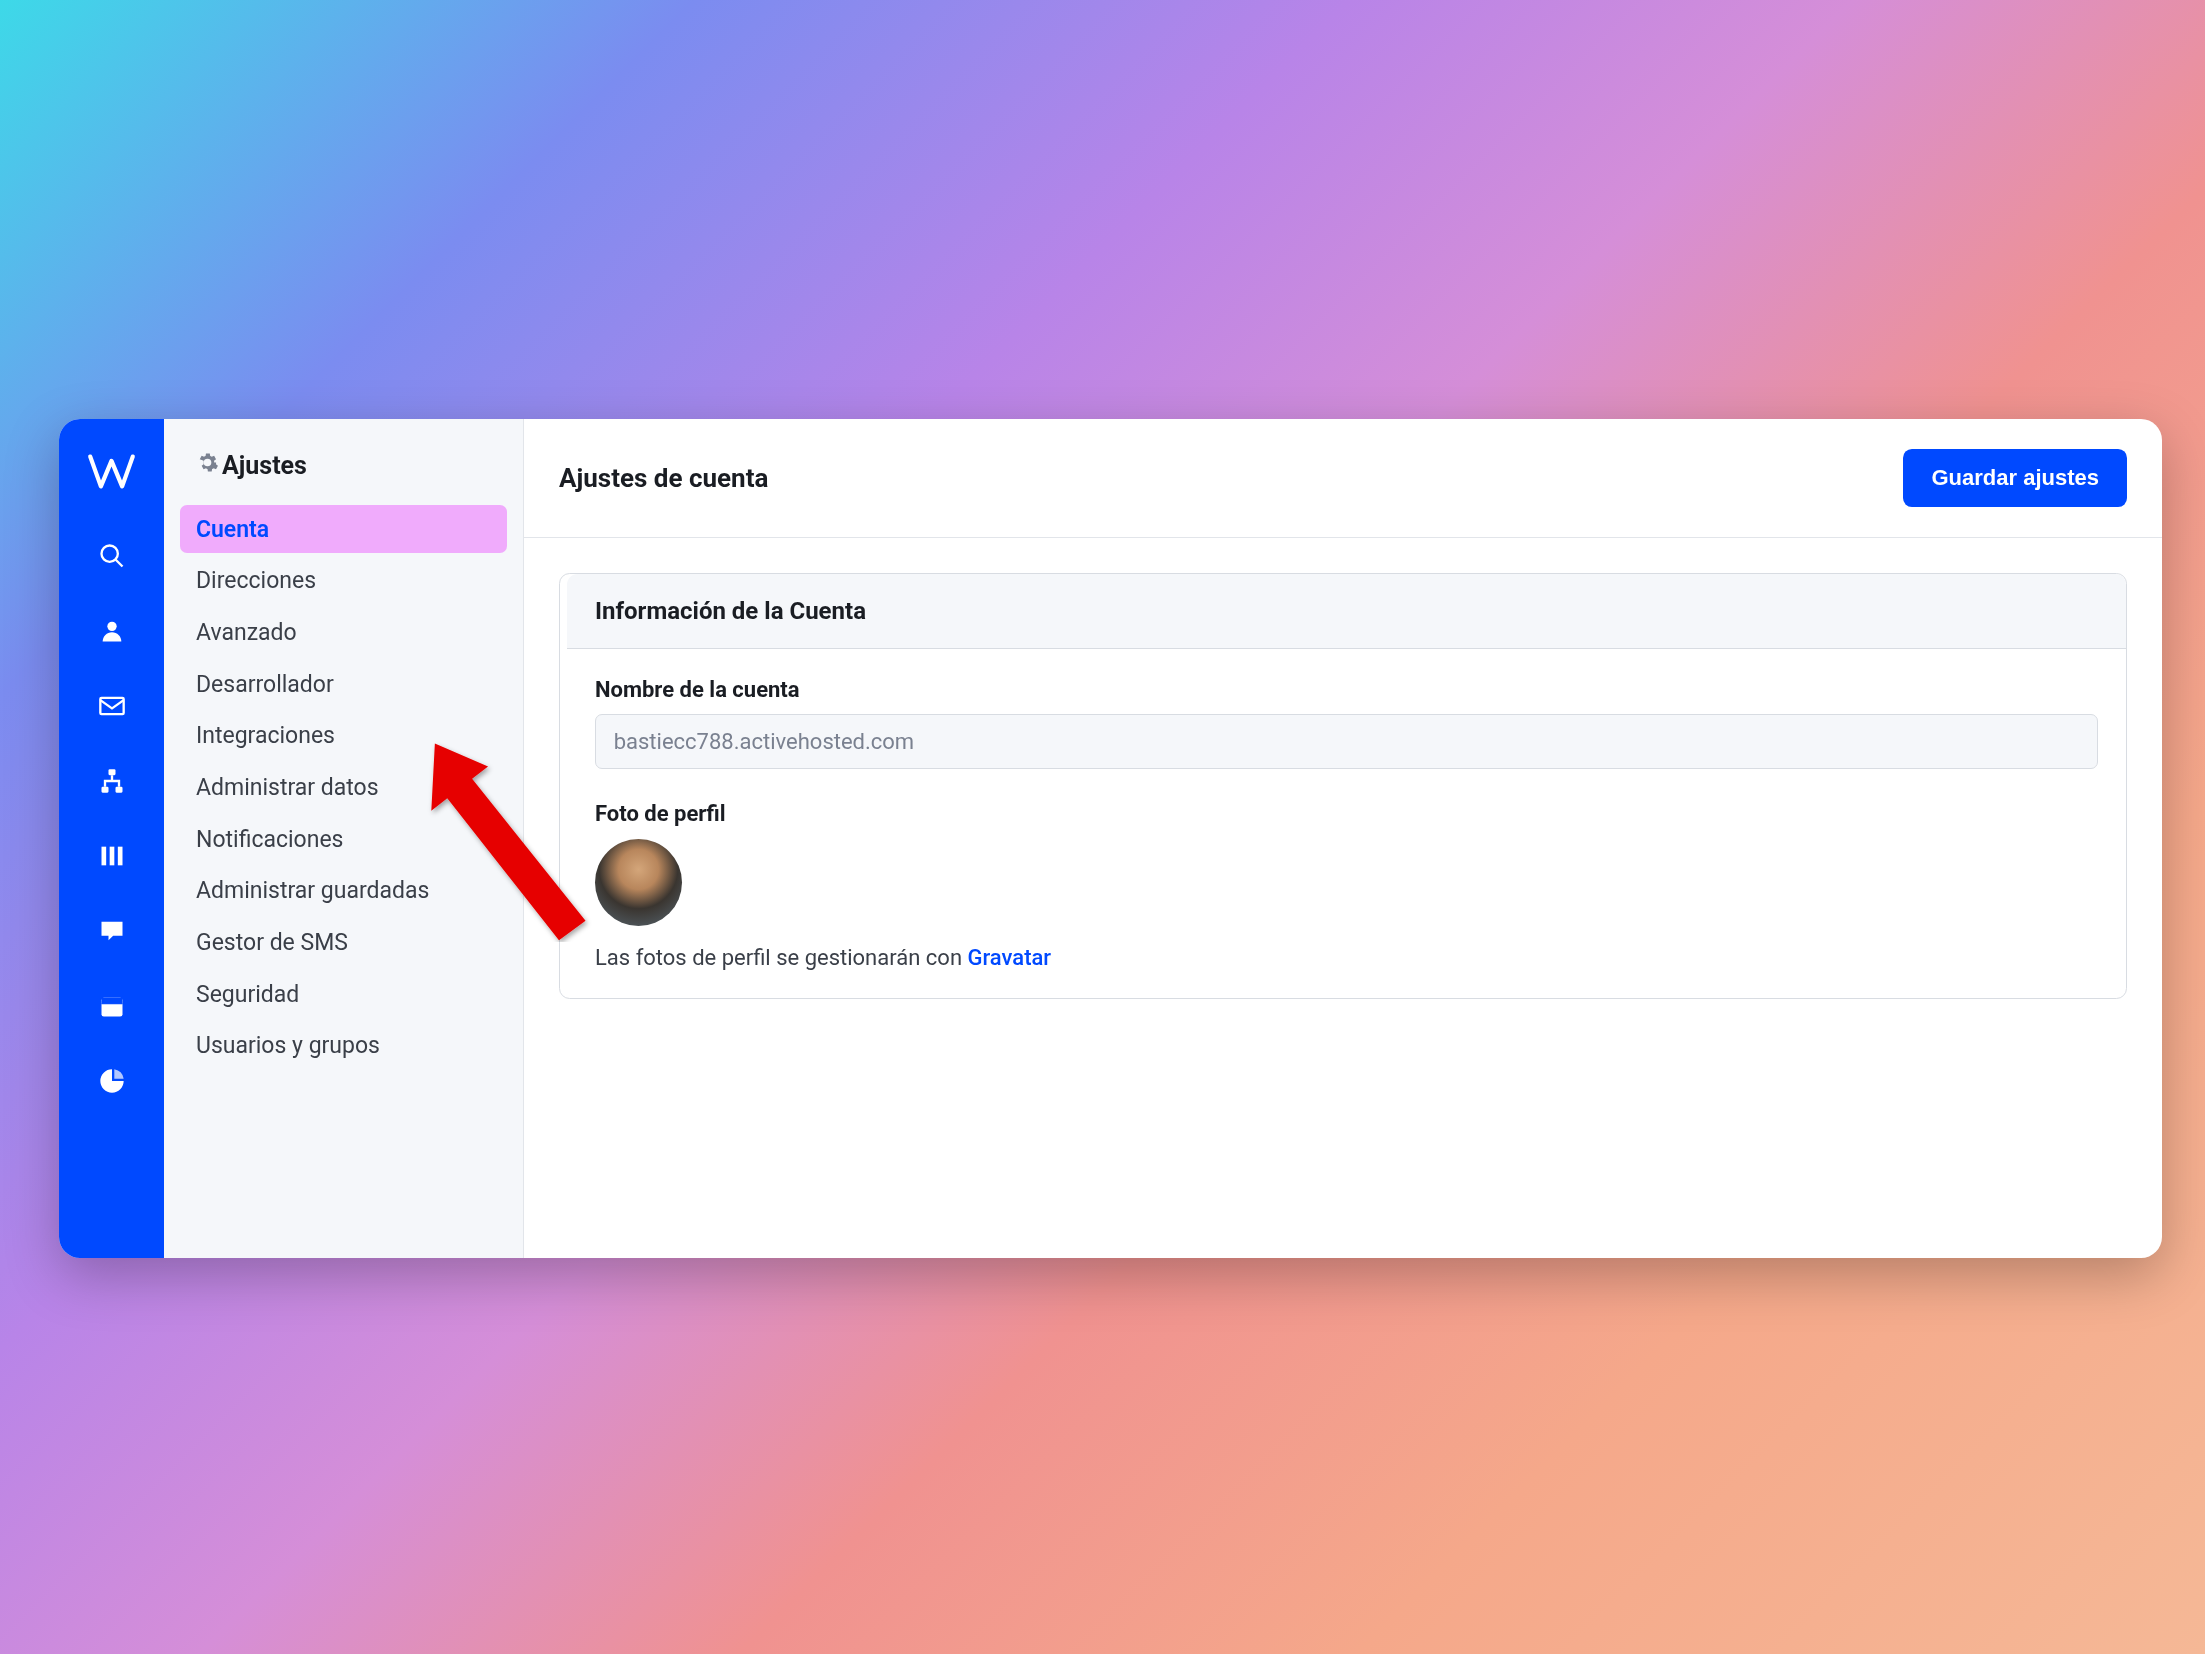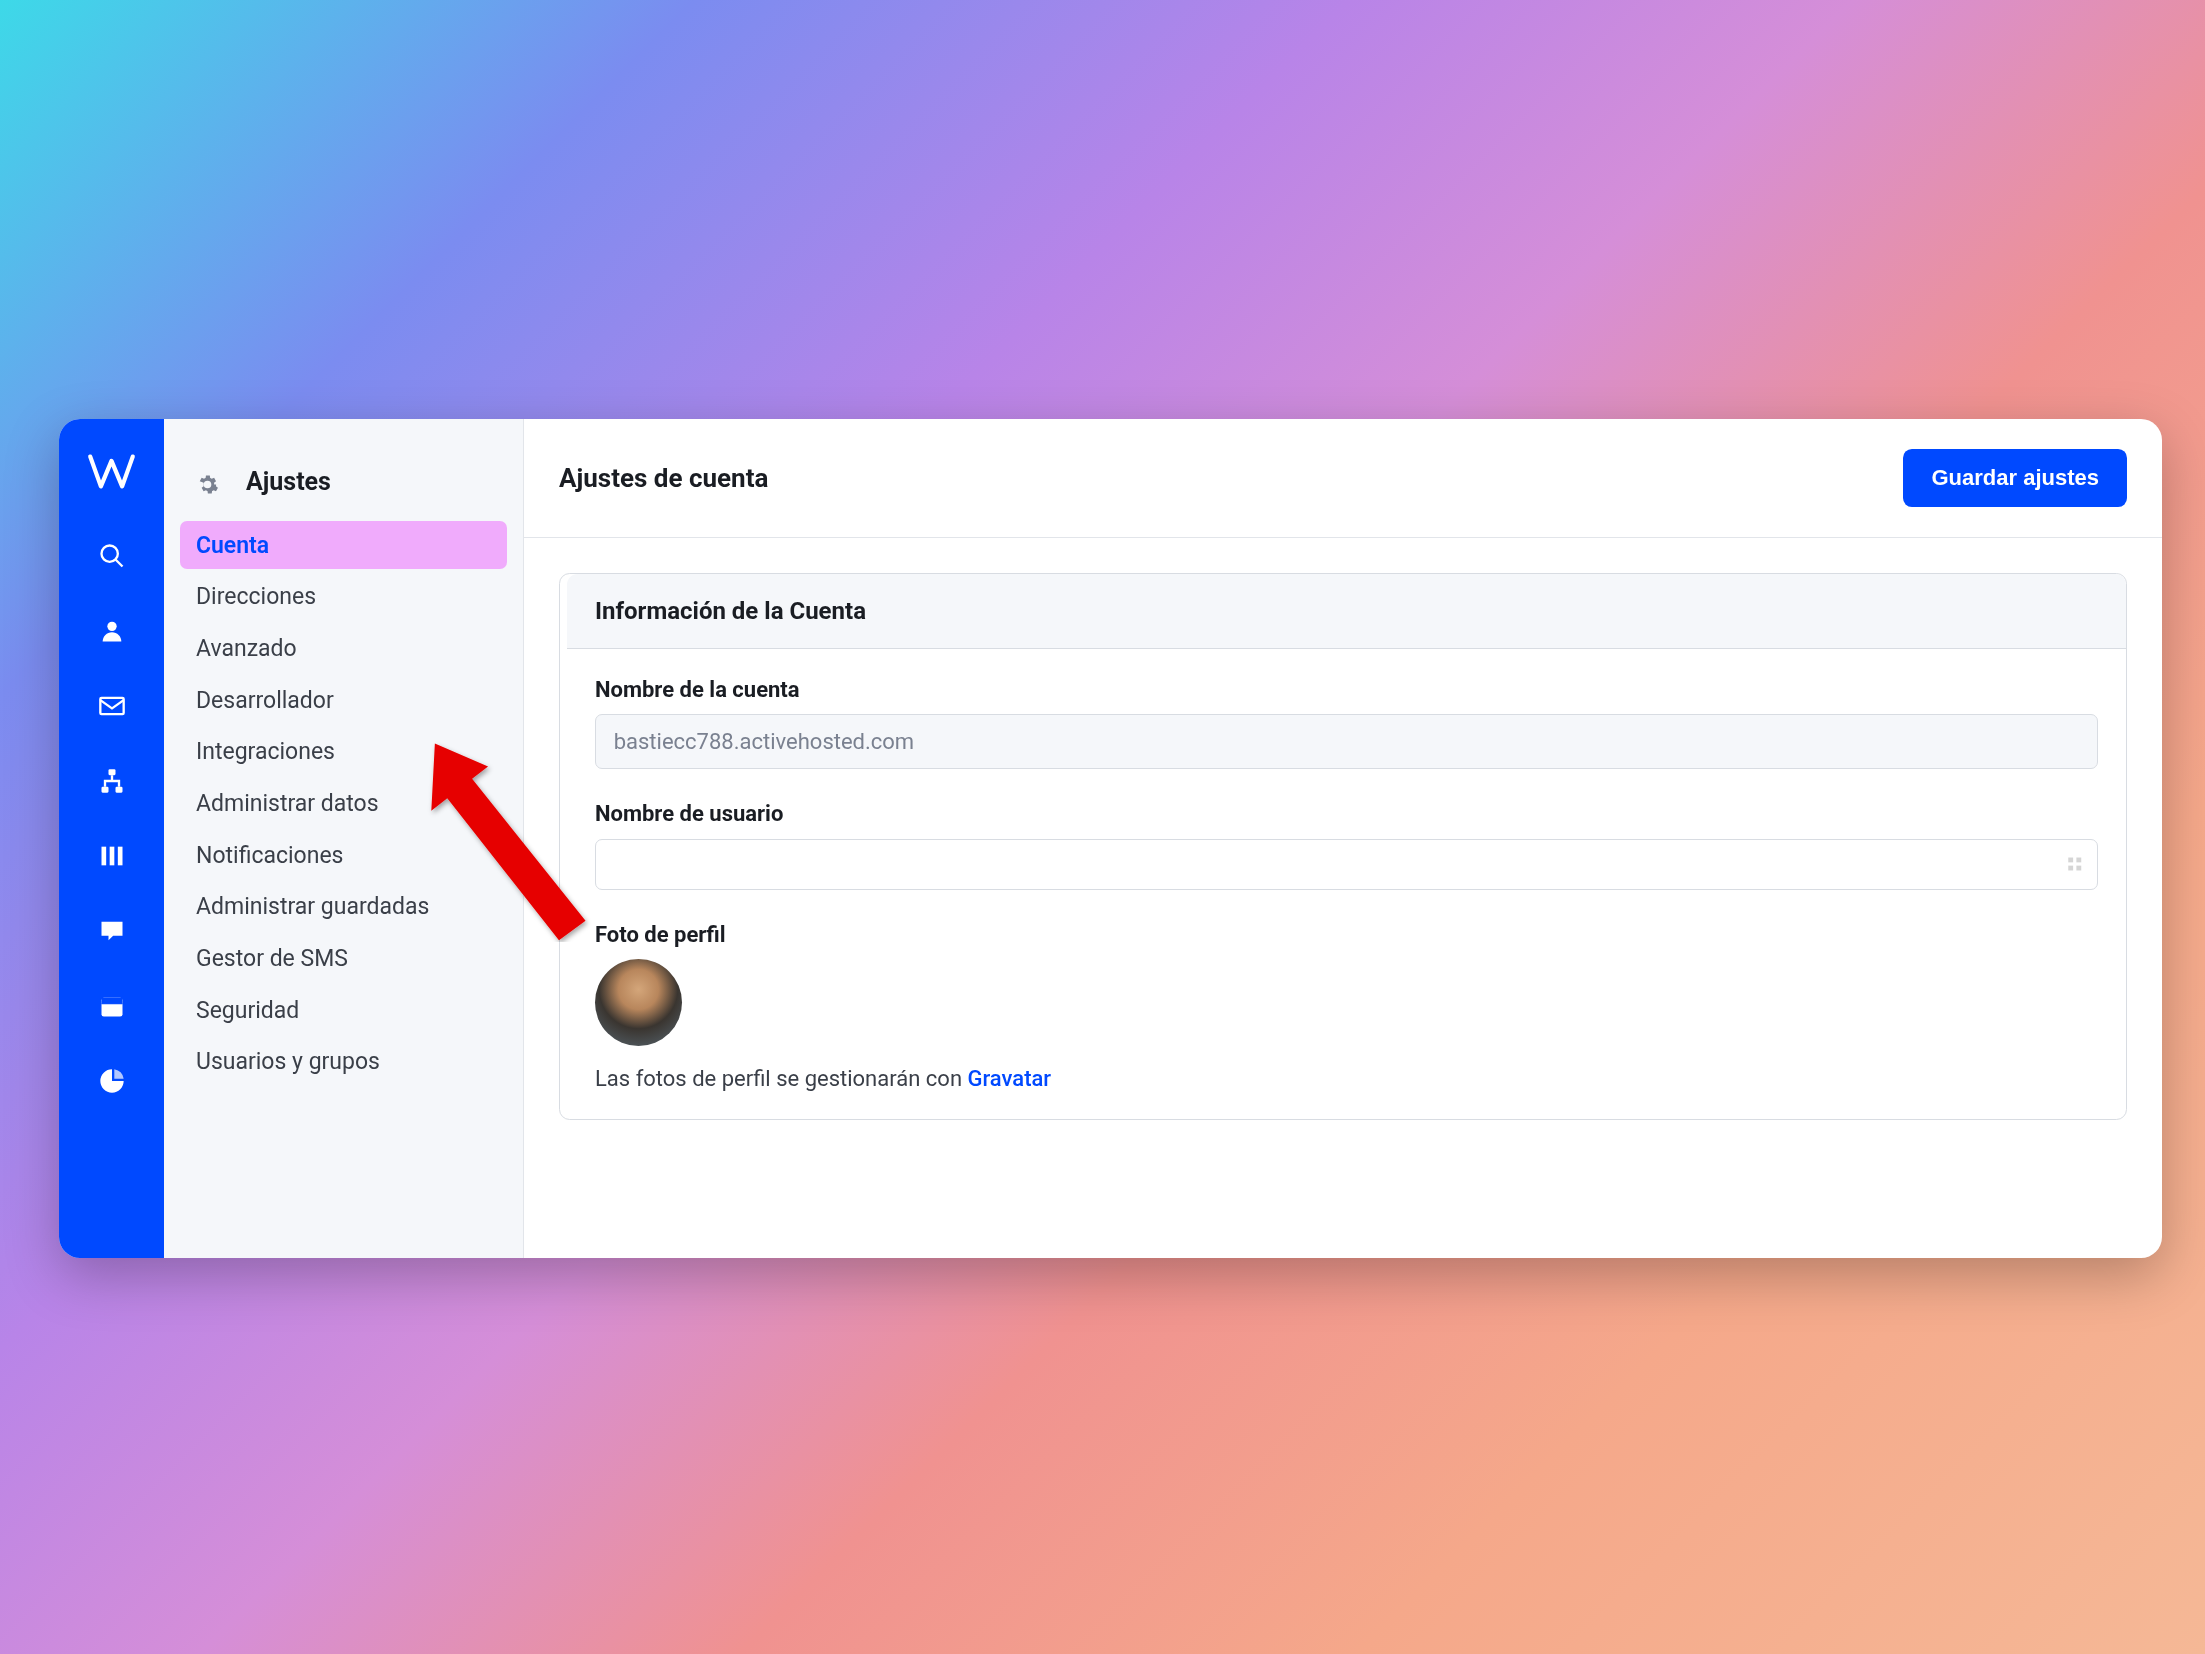--- a/index.html
+++ b/index.html
@@ -4,21 +4,21 @@
 <style>
 * { margin:0; padding:0; box-sizing:border-box; }
 body { font-family:-apple-system,BlinkMacSystemFont,"Segoe UI",Roboto,sans-serif; width:2206px; height:1654px; overflow:hidden; position:relative; }
 .bg { position:absolute; inset:0; background:linear-gradient(135deg,#3dd9e8 0%,#7b8cf0 18%,#b884e8 35%,#d58ed8 48%,#f09290 62%,#f5a88a 78%,#f5b896 100%); }
 .window { position:absolute; top:419px; left:59px; width:2103px; height:839px; background:#fff; border-radius:21px; overflow:hidden; box-shadow:0 17.7px 53px rgba(0,0,0,0.25); display:flex; }
 .iconbar { width:105px; background:#0049ff; display:flex; flex-direction:column; align-items:center; padding-top:26.6px; gap:43px; }
 .logo { width:51px; height:51px; display:flex; align-items:center; justify-content:center; }
 .iconbar-item { width:32px; height:32px; display:flex; align-items:center; justify-content:center; cursor:pointer; }
 .iconbar-item svg { width:28px; height:28px; }
 .sidebar { width:360px; background:#f5f7fa; border-right:0.9px solid #e2e5ea; padding:32px 16px; }
-.sidebar-header { display:flex; align-items:flex-end; gap:27px; padding:0 16px 25px 16px;margin-top:16px; }
+.sidebar-header { display:flex; align-items:flex-start; gap:3px; padding:0 16px 25px 16px; }
 .sidebar-header svg { width:23px; height:23px; }
 .sidebar-title { font-size:25px; font-weight:700; color:#1a1d23; }
 .sidebar-item { padding:10.6px 16px; font-size:23px; color:#3a3f48; border-radius:7px; cursor:pointer; margin-bottom:3.5px; }
 .sidebar-item.active { background:#f0abfc; color:#0049ff; font-weight:600; }
 .content { flex:1; display:flex; flex-direction:column; }
 .content-header { display:flex; justify-content:space-between; align-items:center; padding:30px 35px; border-bottom:0.9px solid #e2e5ea; }
 .page-title { font-size:26px; font-weight:700; color:#1a1d23; }
 .save-btn { background:#0049ff; color:#fff; border:none; padding:16px 28px; font-size:22px; font-weight:600; border-radius:8.9px; cursor:pointer; }
 .content-body { padding:35px; overflow:auto; }
 .card { border:0.9px solid #d8dce2; border-radius:10.6px; background:#fff;padding-left:7px; }
@@ -129,32 +129,20 @@
     <div class="content-body">
       <div class="card">
         <div class="card-header">
           <div class="card-title">Información de la Cuenta</div>
         </div>
         <div class="card-body">
           <div class="field">
             <label class="field-label">Nombre de la cuenta</label>
             <div class="field-input">bastiecc788.activehosted.com</div>
           </div>
-          <div class="field">
-            <label class="field-label">Nombre de usuario</label>
-            <div style="position:relative">
-              <div class="field-input editable" style="min-height:51px"></div>
-              <svg class="pw-icon" viewBox="0 0 24 24" fill="#999">
-                  <rect x="4" y="4" width="6" height="6"></rect>
-                  <rect x="14" y="4" width="6" height="6"></rect>
-                  <rect x="4" y="14" width="6" height="6"></rect>
-                  <rect x="14" y="14" width="6" height="6"></rect>
-                </svg>
-            </div>
-          </div>
           <div class="field" style="margin-bottom:0">
             <label class="field-label">Foto de perfil</label>
             <div class="avatar"></div>
             <p class="profile-text">
               <span>Las fotos de perfil se gestionarán con </span><a href="#" class="profile-link">Gravatar</a>
             </p>
           </div>
         </div>
       </div>
     </div>

